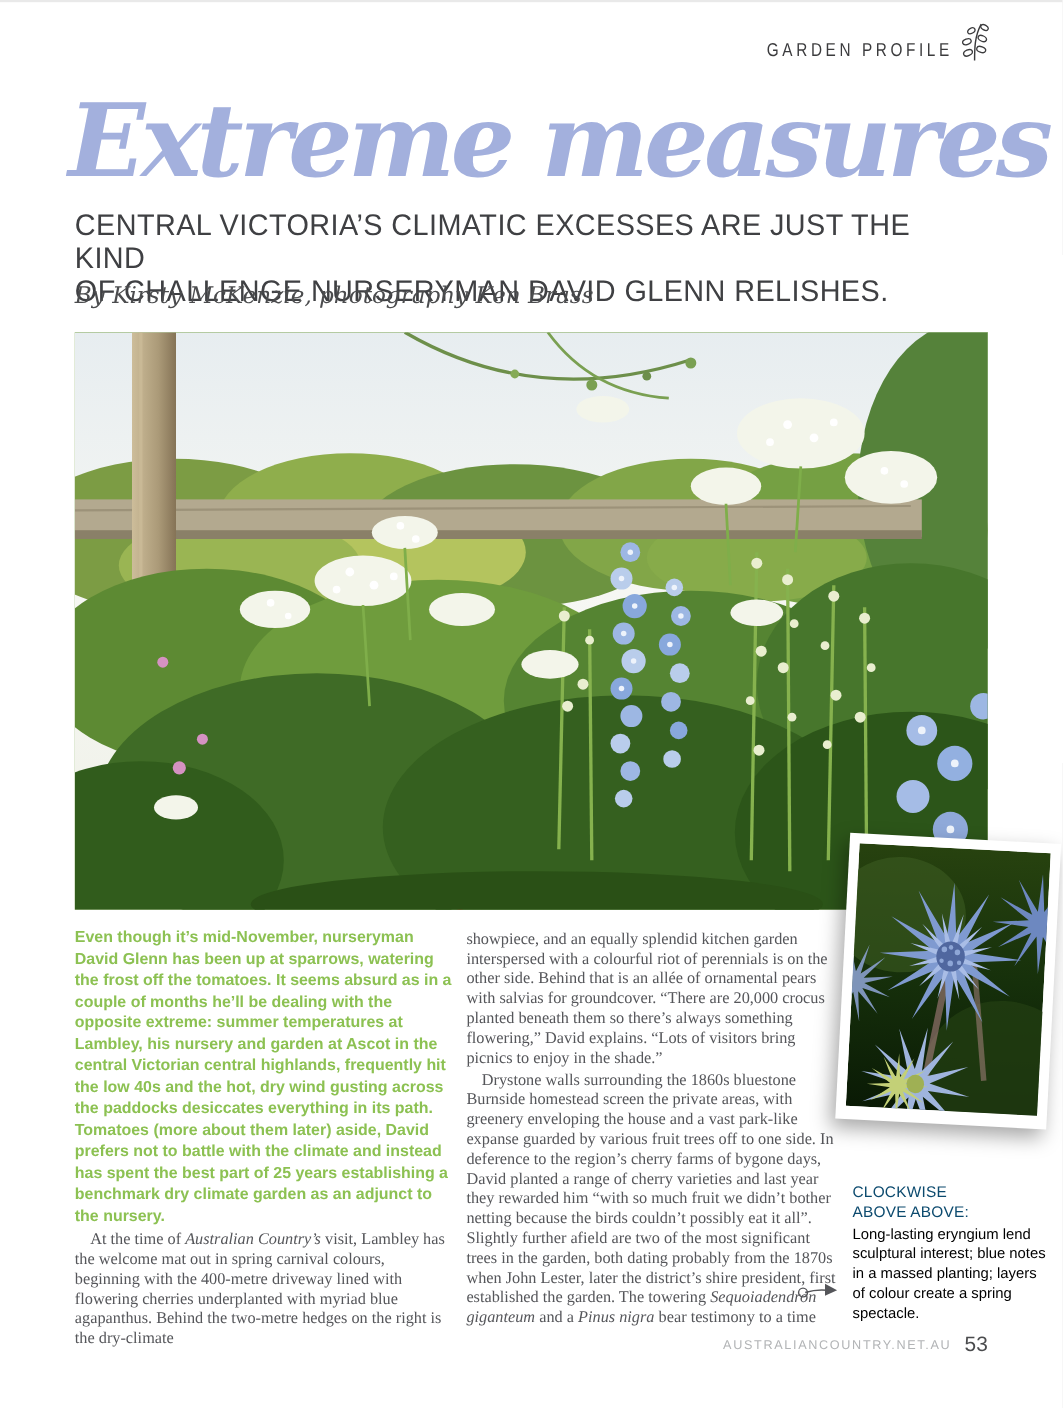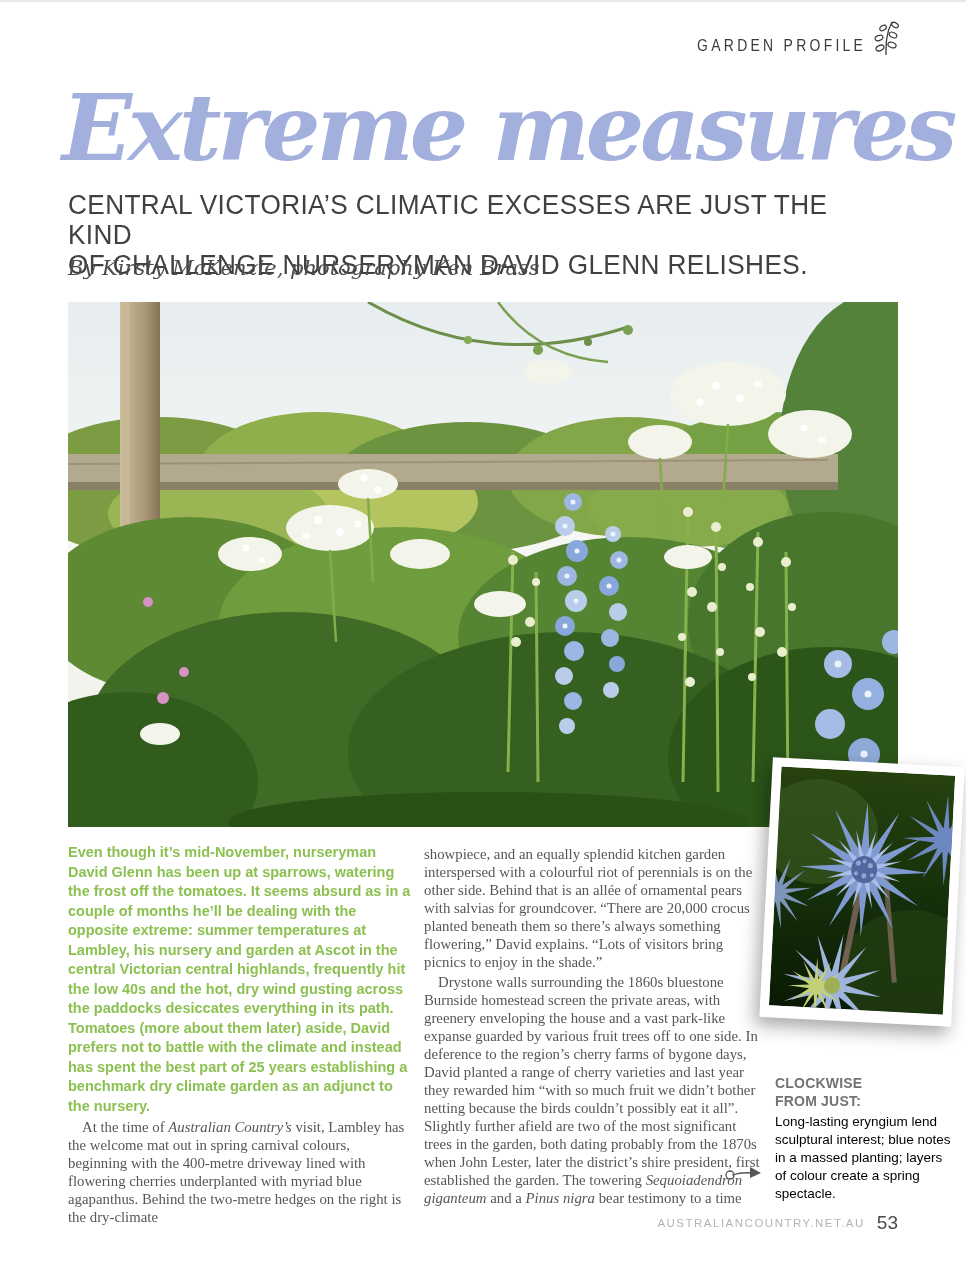--- a/index.html
+++ b/index.html
@@ -59,21 +59,21 @@
   .body-para {
     font-size:14.8px; line-height:18px; color:#55565a; margin-top:2px;font-family:Liberation Serif, serif;
   }
   .body-para.indent { text-indent:14px; }
   .body-para i { font-style:italic;text-align:right; }
   .continues-icon { position:absolute; left:722px; top:1160px; }
 
   
   .caption { position:absolute; left:775px; top:1072px; width:182px; }
   .caption-heading {
-    font-size:14px; font-weight:bold; color:#737373; line-height:18px;
+    font-size:14px; font-weight:normal; color:#0c4a6e; line-height:18px;
     letter-spacing:.2px;
   }
   .caption-body {
     font-size:13.5px; line-height:18px; color:#000000; margin-top:3px;
   }
 
   
   .footer {
     position:absolute; right:68px; top:1210px;
     display:flex; align-items:center; gap:12px;
@@ -329,21 +329,21 @@
     <svg width="40" height="22" viewBox="0 0 40 22">
       <path d="M8,17 a4,4 0 1 1 4,-4 q0,4 -4,4" fill="none" stroke="#55565a" stroke-width="1.3"></path>
       <path d="M10,13 Q20,10 30,11" fill="none" stroke="#55565a" stroke-width="1.3"></path>
       <polygon points="28,5 39,11 28,16" fill="#55565a"></polygon>
     </svg>
   </div>
 
   <div class="caption">
     <div class="caption-heading">
       <span>CLOCKWISE</span><br>
-      <span>FROM JUST:</span>
+      <span>ABOVE ABOVE:</span>
     </div>
     <div class="caption-body">Long-lasting eryngium lend sculptural interest; blue notes in a massed planting; layers of colour create a spring spectacle.</div>
   </div>
 
   <div class="footer">
     <span class="footer-site">AUSTRALIANCOUNTRY.NET.AU</span>
     <span class="footer-page">53</span>
   </div>
 
 </div>

